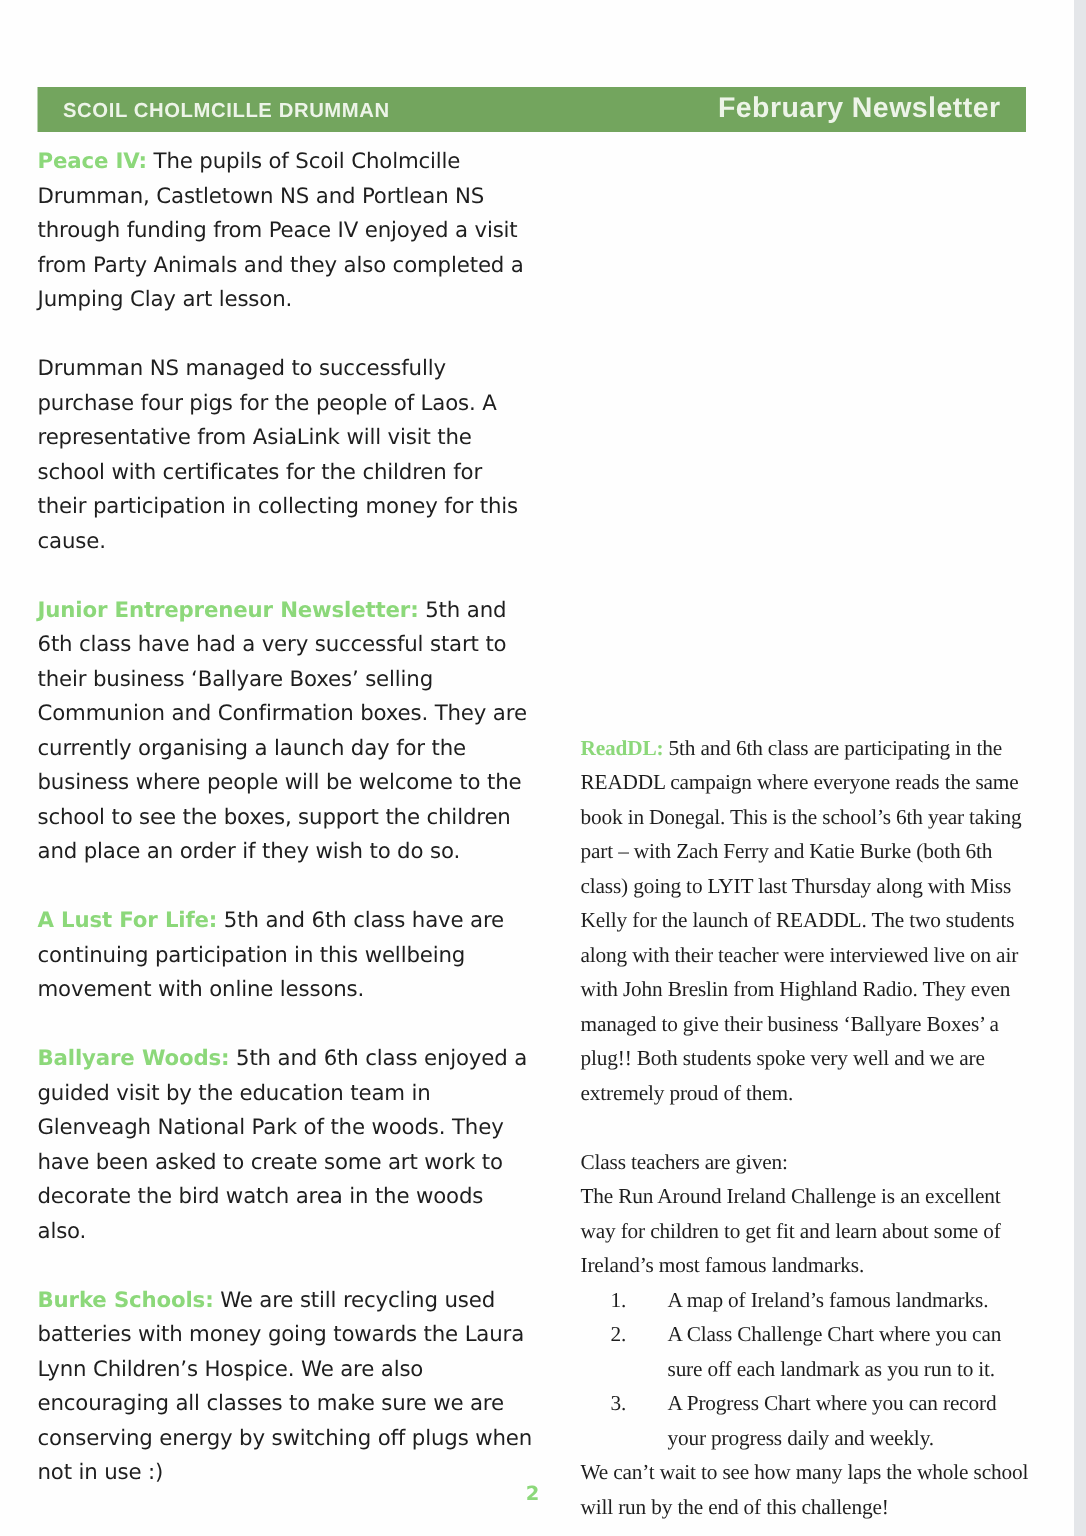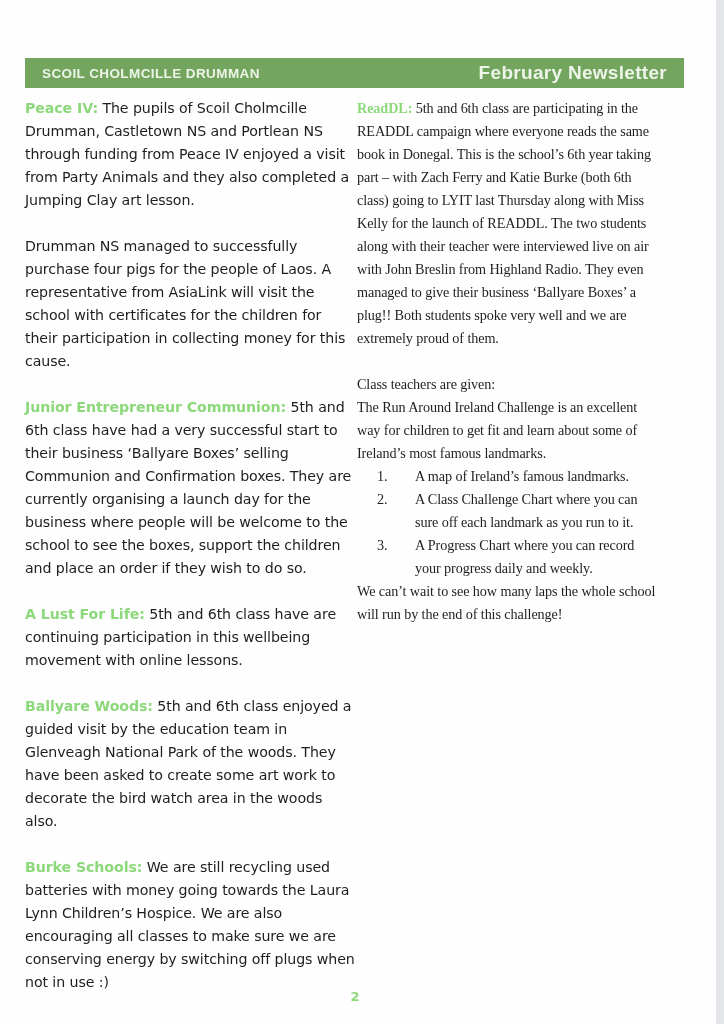--- a/index.html
+++ b/index.html
@@ -43,20 +43,22 @@
     font-family: "Liberation Sans", sans-serif;
     font-size: 19px;
     font-weight: 700;
     letter-spacing: 0.3px;
   }
   .columns {
     position: absolute;
     left: 25px; top: 97px;
     width: 664px;
     display: flex;
+    gap: 30px;
+    align-items: flex-end;
   }
   .col {
     font-size: 14.2px;
     line-height: 1.62;
     color: #1e1e1e;
     letter-spacing: -0.1px;
   }
   .col-left  { width: 332px; }
   .col-right { width: 302px; font-family: Liberation Serif, serif; }
   .col p { margin: 0 0 23px 0; }
@@ -100,21 +102,21 @@
     <span class="school">SCOIL CHOLMCILLE DRUMMAN</span>
     <span class="edition">February Newsletter</span>
   </div>
 
   <div class="columns">
 
     <div class="col col-left">
       <p><span class="h">Peace IV:</span> <span>The pupils of Scoil Cholmcille Drumman, Castletown NS and Portlean NS through funding from Peace IV enjoyed a visit from Party Animals and they also completed a Jumping Clay art lesson.</span></p>
       <p><span>Drumman NS managed to successfully purchase four pigs for the people of Laos. A representative from AsiaLink will visit the school with certificates for the children for their participation in collecting money for this cause.</span></p>
 
-      <p><span class="h">Junior Entrepreneur Communion:</span> <span>5th and 6th class have had a very successful start to their business ‘Ballyare Boxes’ selling Communion and Confirmation boxes. They are currently organising a launch day for the business where people will be welcome to the school to see the boxes, support the children and place an order if they wish to do so.</span></p>
+      <p><span class="h">Junior Entrepreneur Newsletter:</span> <span>5th and 6th class have had a very successful start to their business ‘Ballyare Boxes’ selling Communion and Confirmation boxes. They are currently organising a launch day for the business where people will be welcome to the school to see the boxes, support the children and place an order if they wish to do so.</span></p>
 
       <p><span class="h">A Lust For Life:</span> <span>5th and 6th class have are continuing participation in this wellbeing movement with online lessons.</span></p>
 
       <p><span class="h">Ballyare Woods:</span> <span>5th and 6th class enjoyed a guided visit by the education team in Glenveagh National Park of the woods. They have been asked to create some art work to decorate the bird watch area in the woods also.</span></p>
 
       <p><span class="h">Burke Schools:</span> <span>We are still recycling used batteries with money going towards the Laura Lynn Children’s Hospice. We are also encouraging all classes to make sure we are conserving energy by switching off plugs when not in use :)</span></p>
     </div>
 
     <div class="col col-right">
       <p><span class="h">ReadDL:</span> <span>5th and 6th class are participating in the READDL campaign where everyone reads the same book in Donegal. This is the school’s 6th year taking part – with Zach Ferry and Katie Burke (both 6th class) going to LYIT last Thursday along with Miss Kelly for the launch of READDL. The two students along with their teacher were interviewed live on air with John Breslin from Highland Radio. They even managed to give their business ‘Ballyare Boxes’ a plug!! Both students spoke very well and we are extremely proud of them.</span></p>

